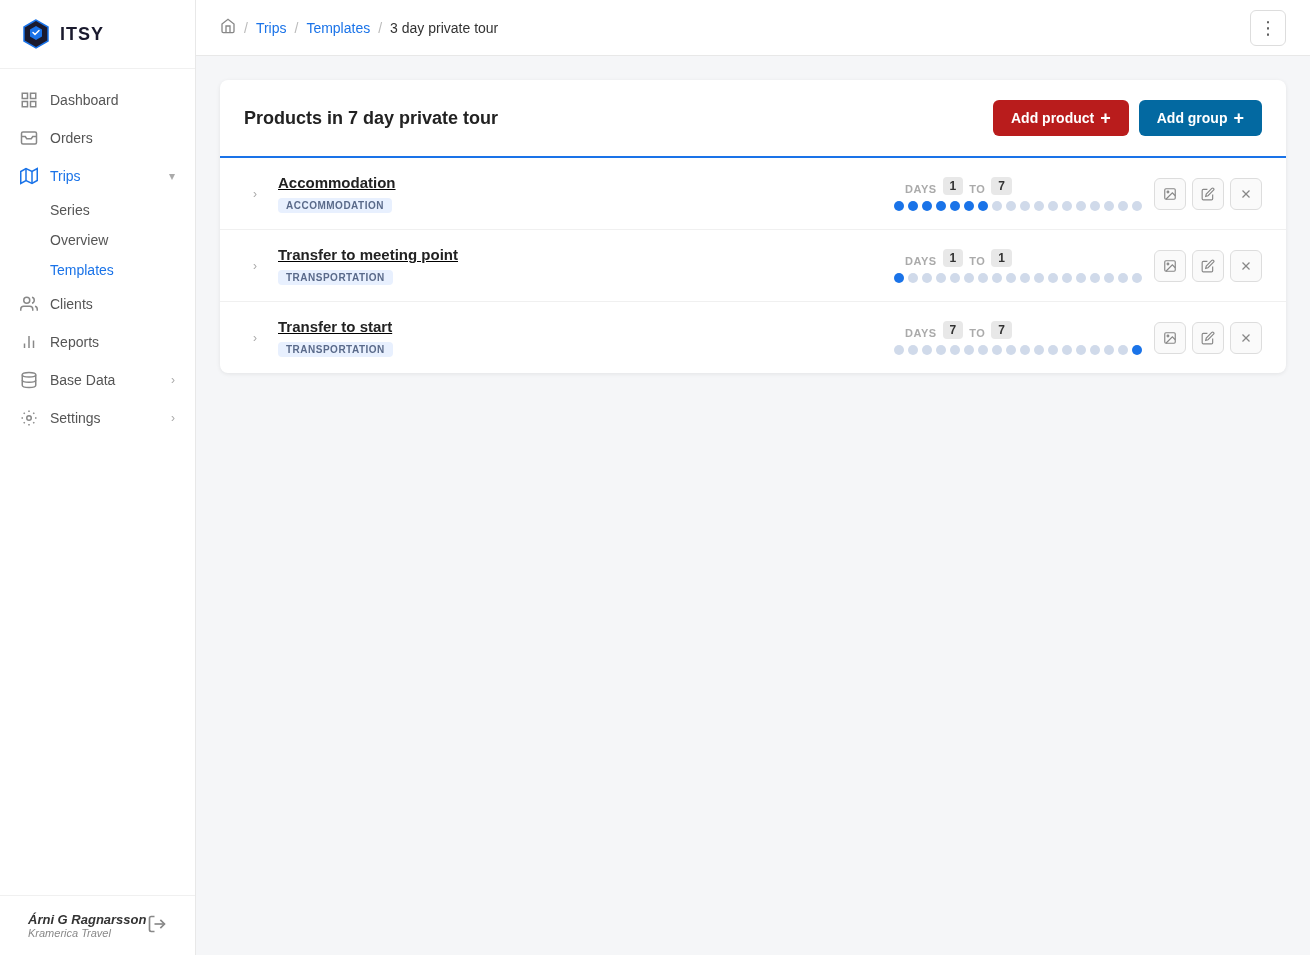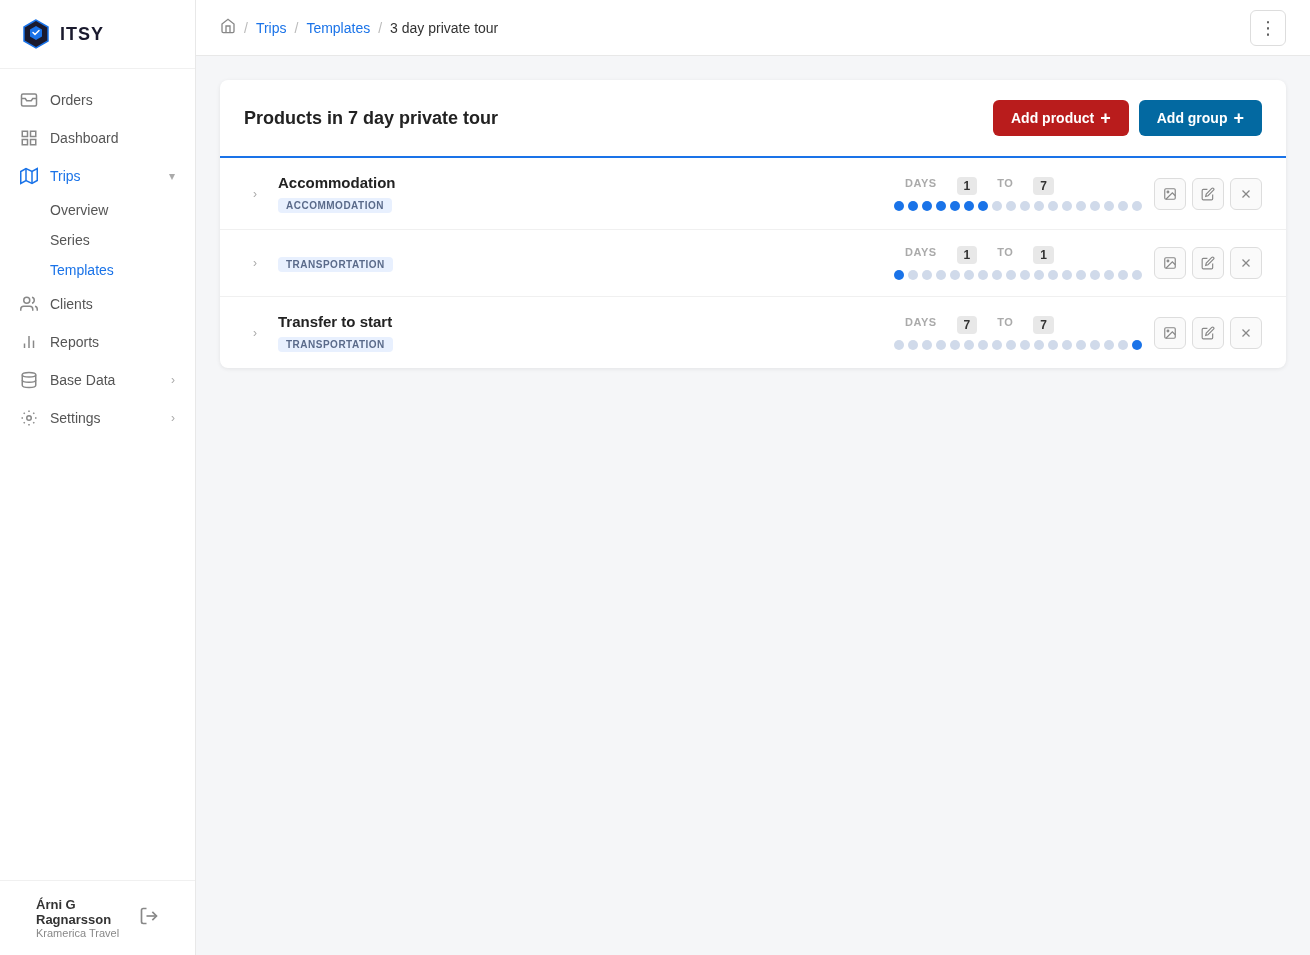--- a/index.html
+++ b/index.html
@@ -57,25 +57,26 @@
       display: block;
       padding: 7px 20px 7px 0;
       font-size: 14px;
       color: #555;
       cursor: pointer;
       transition: color 0.15s;
     }
     .sub-nav-item.active { color: #1a73e8; font-weight: 500; }
 
     .sidebar-footer {
-      padding: 16px 36px;
+      padding: 16px 28px;
       border-top: 1px solid #f0f0f0;
       display: flex;
       align-items: center;
       justify-content: space-between;
+      font-style: italic;
     }
     .user-info { display: flex; flex-direction: column; }
     .user-name { font-size: 13px; font-weight: 600; color: #333; }
     .user-company { font-size: 11px; color: #888; }
     .logout-btn { cursor: pointer; color: #888; }
 
     
     .main {
       flex: 1;
       display: flex;
@@ -185,42 +186,42 @@
       width: 22px;
       height: 22px;
       display: flex;
       align-items: center;
       justify-content: center;
       cursor: pointer;
       color: #aaa;
       font-size: 12px;
       flex-shrink: 0;
     }
-    .product-info { flex: 1; min-width: 0; }
+    .product-info { flex: 1; min-width: 0; text-decoration: underline; }
     .product-name {
       font-size: 15px;
       font-weight: 600;
       color: #222;
       margin-bottom: 4px;
     }
     .product-tag {
       display: inline-block;
       padding: 2px 8px;
       border-radius: 4px;
       font-size: 10px;
       font-weight: 700;
       letter-spacing: 0.5px;
       background: #e8f0fe;
       color: #5a6a8a;
       text-transform: uppercase;
     }
     .product-days {
       display: flex;
-      align-items: flex-start;
-      gap: 20px;
+      align-items: flex-end;
+      gap: 6px;
       font-size: 12px;
       color: #888;
       flex-shrink: 0;
       min-width: 160px;
       padding-left: 11px;
     }
     .days-label { font-weight: 600; letter-spacing: 0.5px; font-size: 11px; color: #aaa; }
     .days-badge {
       background: #e8e8e8;
       border-radius: 4px;
@@ -273,49 +274,49 @@
       <path d="M16 8l-6 3.5v7L16 22l6-3.5v-7L16 8z" fill="#1a73e8"></path>
       <path d="M13 14.5l2 2 4-4" stroke="#fff" stroke-width="1.5" stroke-linecap="round"></path>
     </svg>
     <span class="logo-text">ITSY</span>
   </div>
 
   <nav class="sidebar-nav">
 
     <div class="nav-item">
       <svg class="nav-icon" viewBox="0 0 24 24" fill="none" stroke="currentColor" stroke-width="2">
-          <rect x="2" y="4" width="20" height="16" rx="2"></rect>
-          <path d="M2 10h5l2 3h6l2-3h5"></path>
-        </svg>
-      <span>Orders</span>
-    </div>
-
-    <div class="nav-item">
-      <svg class="nav-icon" viewBox="0 0 24 24" fill="none" stroke="currentColor" stroke-width="2">
           <rect x="3" y="3" width="7" height="7"></rect>
           <rect x="14" y="3" width="7" height="7"></rect>
           <rect x="3" y="14" width="7" height="7"></rect>
           <rect x="14" y="14" width="7" height="7"></rect>
         </svg>
       <span>Dashboard</span>
     </div>
 
+    <div class="nav-item">
+      <svg class="nav-icon" viewBox="0 0 24 24" fill="none" stroke="currentColor" stroke-width="2">
+          <rect x="2" y="4" width="20" height="16" rx="2"></rect>
+          <path d="M2 10h5l2 3h6l2-3h5"></path>
+        </svg>
+      <span>Orders</span>
+    </div>
+
     <div class="nav-item active">
       <svg class="nav-icon" viewBox="0 0 24 24" fill="none" stroke="currentColor" stroke-width="2">
           <polygon points="1 6 1 22 8 18 16 22 23 18 23 2 16 6 8 2 1 6"></polygon>
           <line x1="8" y1="2" x2="8" y2="18"></line>
           <line x1="16" y1="6" x2="16" y2="22"></line>
         </svg>
       <span>Trips</span>
       <span class="nav-chevron">▾</span>
     </div>
 
     <div class="sub-nav">
+      <div class="sub-nav-item">Series</div>
       <div class="sub-nav-item">Overview</div>
-      <div class="sub-nav-item">Series</div>
       <div class="sub-nav-item active">Templates</div>
     </div>
 
     <div class="nav-item">
       <svg class="nav-icon" viewBox="0 0 24 24" fill="none" stroke="currentColor" stroke-width="2">
           <path d="M17 21v-2a4 4 0 0 0-4-4H5a4 4 0 0 0-4 4v2"></path>
           <circle cx="9" cy="7" r="4"></circle>
           <path d="M23 21v-2a4 4 0 0 0-3-3.87"></path>
           <path d="M16 3.13a4 4 0 0 1 0 7.75"></path>
         </svg>
@@ -458,20 +459,21 @@
         <svg width="14" height="14" viewBox="0 0 24 24" fill="none" stroke="currentColor" stroke-width="2">
                   <line x1="18" y1="6" x2="6" y2="18"></line>
                   <line x1="6" y1="6" x2="18" y2="18"></line>
                 </svg>
       </button>
     </div>
   </div>
           <div class="product-row">
     <div class="expand-btn">›</div>
     <div class="product-info">
+      <div class="product-name">Transfer to meeting point</div>
       <div class="product-tag">TRANSPORTATION</div>
     </div>
     <div class="product-days-container">
       <div class="product-days">
         <span class="days-label">DAYS</span>
         <span class="days-badge">1</span>
         <span class="days-label">TO</span>
         <span class="days-badge">1</span>
       </div>
       <div class="dots-row">

